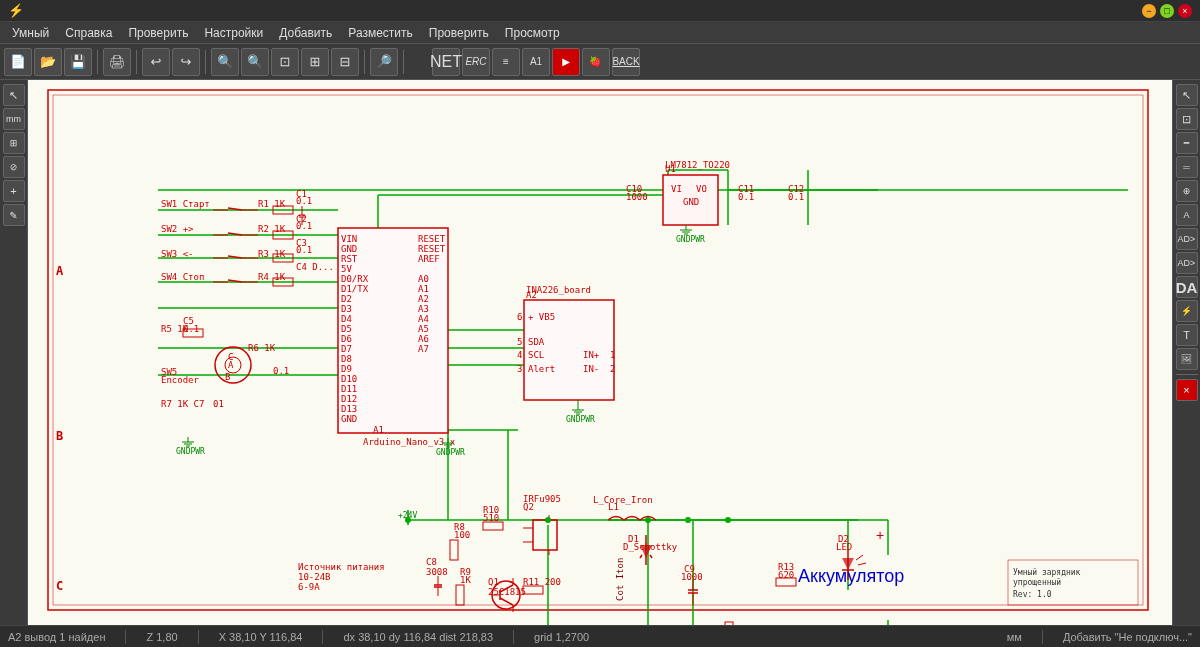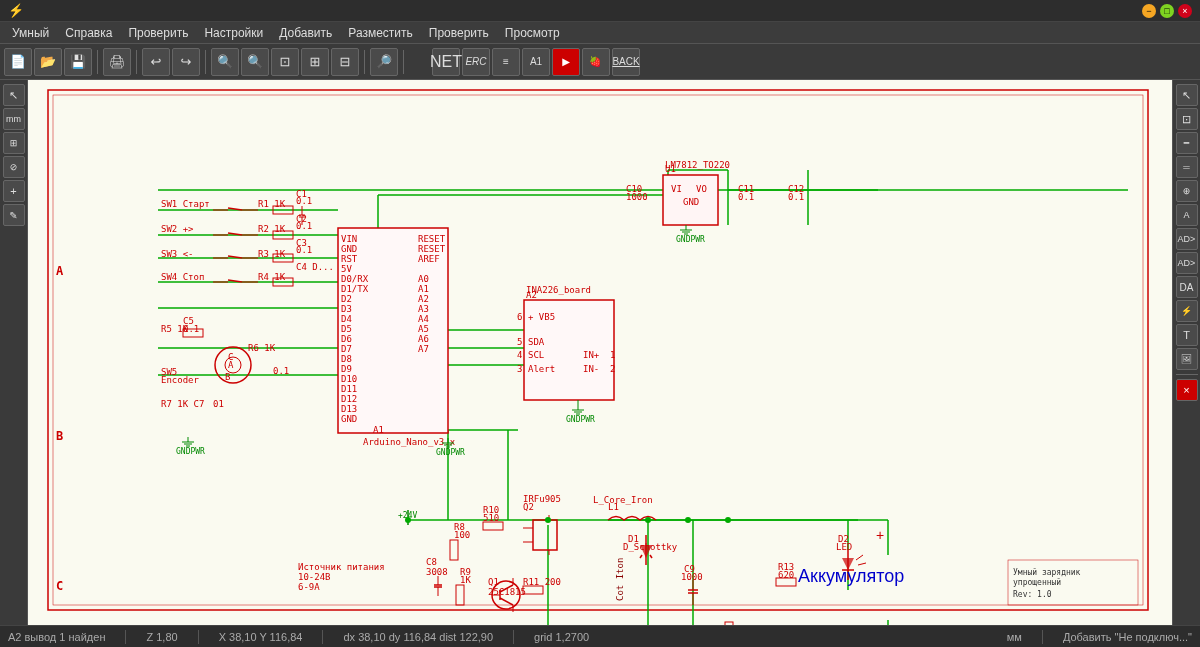--- a/index.html
+++ b/index.html
@@ -556,37 +556,37 @@
 
   <div id="right-panel">
     <div class="lp-btn">↖</div>
     <div class="lp-btn">⊡</div>
     <div class="lp-btn" style="font-size:9px;">━</div>
     <div class="lp-btn" style="font-size:9px;">═</div>
     <div class="lp-btn" style="font-size:9px;">⊕</div>
     <div class="lp-btn" style="font-size:9px;">A</div>
     <div class="lp-btn" style="font-size:9px;">AD&gt;</div>
     <div class="lp-btn" style="font-size:9px;">AD&gt;</div>
-    <div class="lp-btn" style="font-size:10px;">DA</div>
+    <div class="lp-btn" style="font-size:15px;font-weight:bold;">DA</div>
     <div class="lp-btn" style="font-size:9px;">⚡</div>
     <div class="lp-btn">T</div>
     <div class="lp-btn" style="font-size:9px;">🖼</div>
     <div style="width:22px;height:1px;background:#666;margin:2px 0;"></div>
     <div class="lp-btn" style="background:#c00;color:#fff;">×</div>
   </div>
 
 </div>
 
 <div id="statusbar">
   <span>A2 вывод 1 найден</span>
   <div class="status-sep"></div>
   <span>Z 1,80</span>
   <div class="status-sep"></div>
   <span>X 38,10 Y 116,84</span>
   <div class="status-sep"></div>
-  <span>dx 38,10 dy 116,84  dist 122,90</span>
+  <span>dx 38,10 dy 116,84  dist 218,83</span>
   <div class="status-sep"></div>
   <span>grid 1,2700</span>
   <div style="flex:1"></div>
   <span>мм</span>
   <div class="status-sep"></div>
   <span>Добавить "Не подключ..."</span>
 </div>
 
 </body></html>

